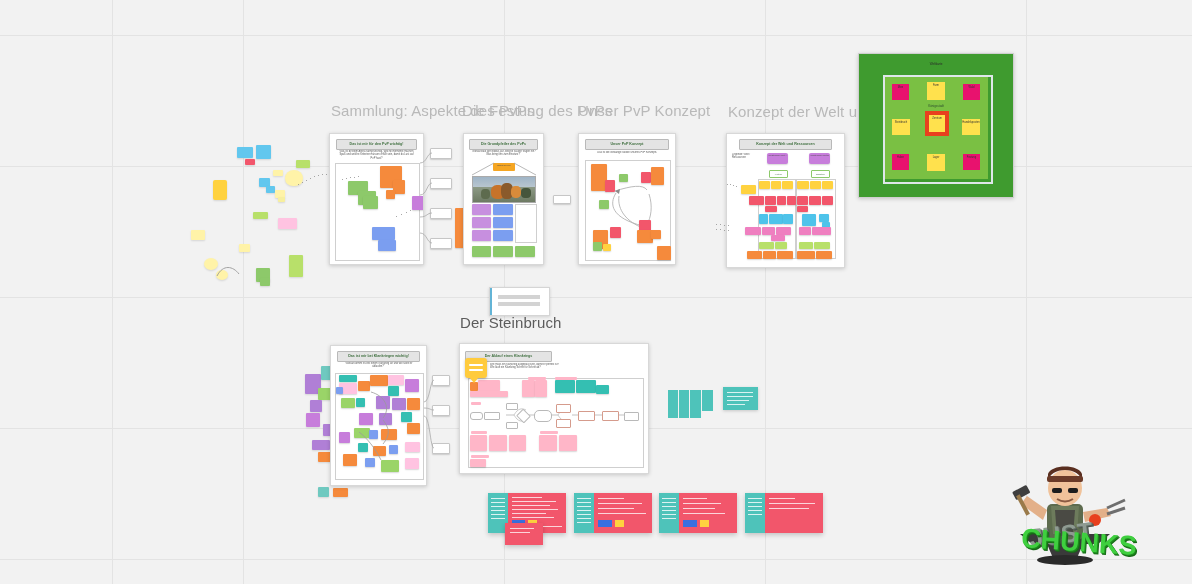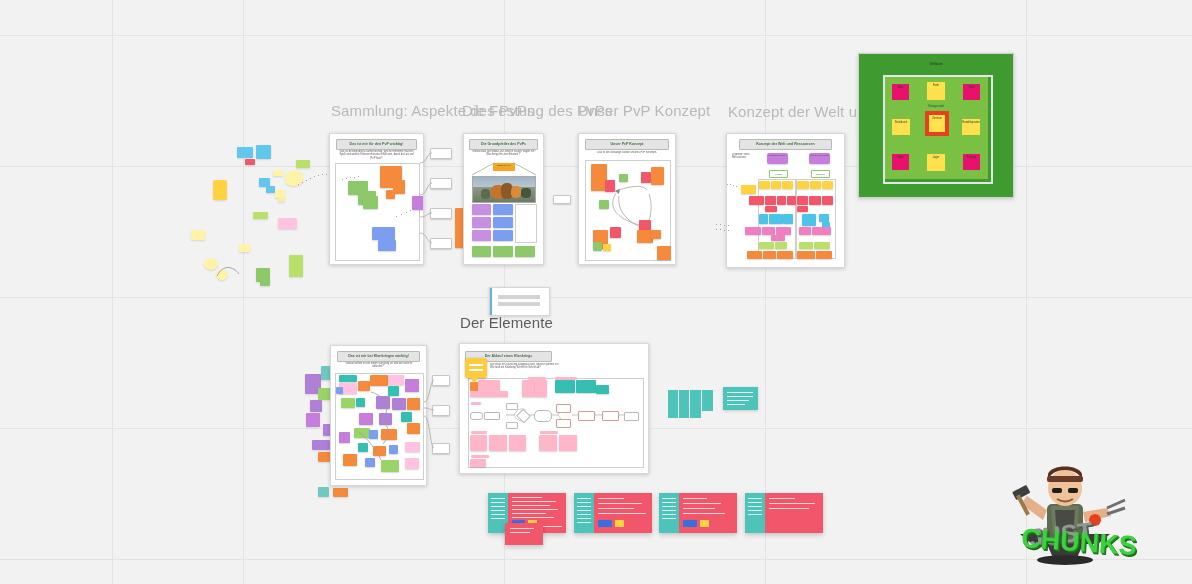--- a/index.html
+++ b/index.html
@@ -132,21 +132,21 @@
   <div class="gridline h" style="top:35px"></div>
   <div class="gridline h" style="top:166px"></div>
   <div class="gridline h" style="top:297px"></div>
   <div class="gridline h" style="top:428px"></div>
   <div class="gridline h" style="top:559px"></div>
 
   <div class="frame-title" style="left:331px;top:102px">Sammlung: Aspekte des PvPs</div>
   <div class="frame-title" style="left:462px;top:102px">Die Festung des PvPs</div>
   <div class="frame-title" style="left:578px;top:102px">Unser PvP Konzept</div>
   <div class="frame-title" style="left:728px;top:103px">Konzept der Welt und Ressourcen</div>
-  <div class="frame-title dark" style="left:460px;top:314px">Der Elemente</div>
+  <div class="frame-title dark" style="left:460px;top:314px">Der Steinbruch</div>
 
   <div class="snote" style="left:237px;top:147px;width:16px;height:11px;background:#62c7ee"></div>
   <div class="snote" style="left:256px;top:145px;width:15px;height:14px;background:#62c7ee"></div>
   <div class="snote" style="left:245px;top:159px;width:10px;height:6px;background:#f2566b"></div>
   <div class="snote" style="left:259px;top:178px;width:11px;height:9px;background:#62c7ee"></div>
   <div class="snote" style="left:266px;top:186px;width:9px;height:7px;background:#62c7ee"></div>
   <div class="snote" style="left:213px;top:180px;width:14px;height:20px;background:#ffd23f;border-radius:2px"></div>
   <div class="snote" style="left:285px;top:170px;width:18px;height:16px;background:#fff3a8;border-radius:50% 50% 45% 45%"></div>
   <div class="snote" style="left:275px;top:190px;width:10px;height:8px;background:#fff3a8"></div>
   <div class="snote" style="left:278px;top:197px;width:7px;height:5px;background:#f7ef9e"></div>

